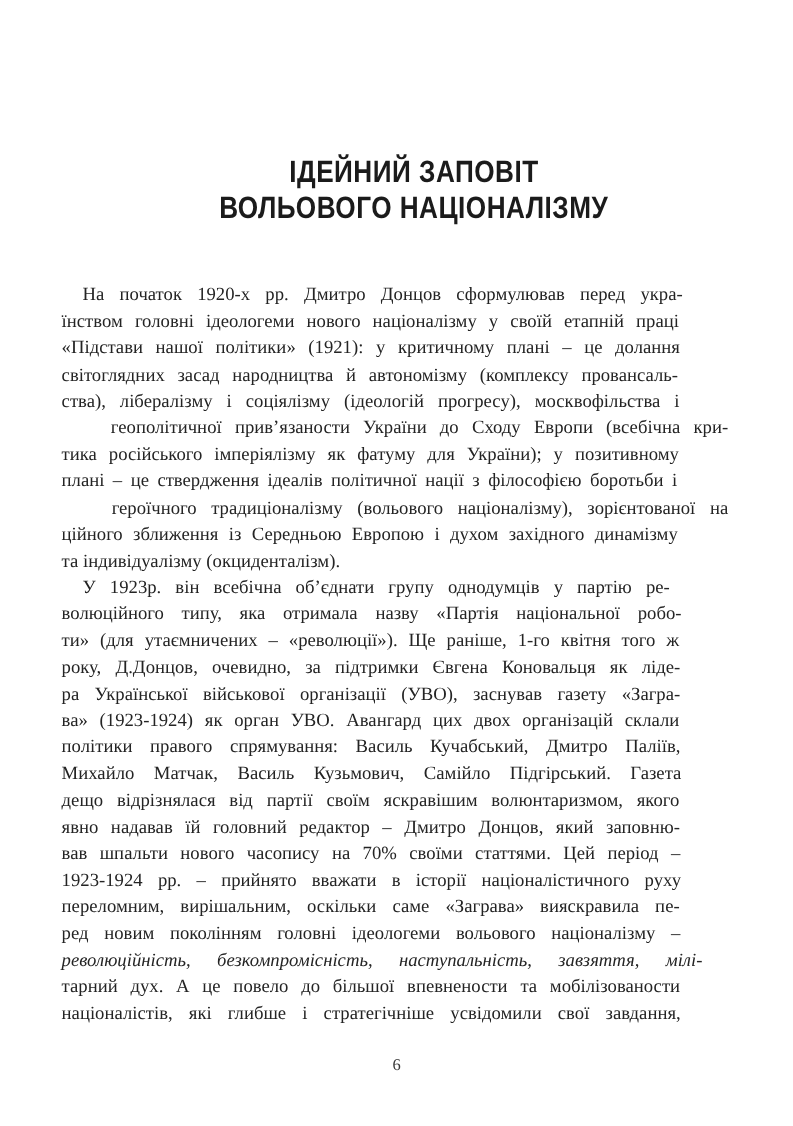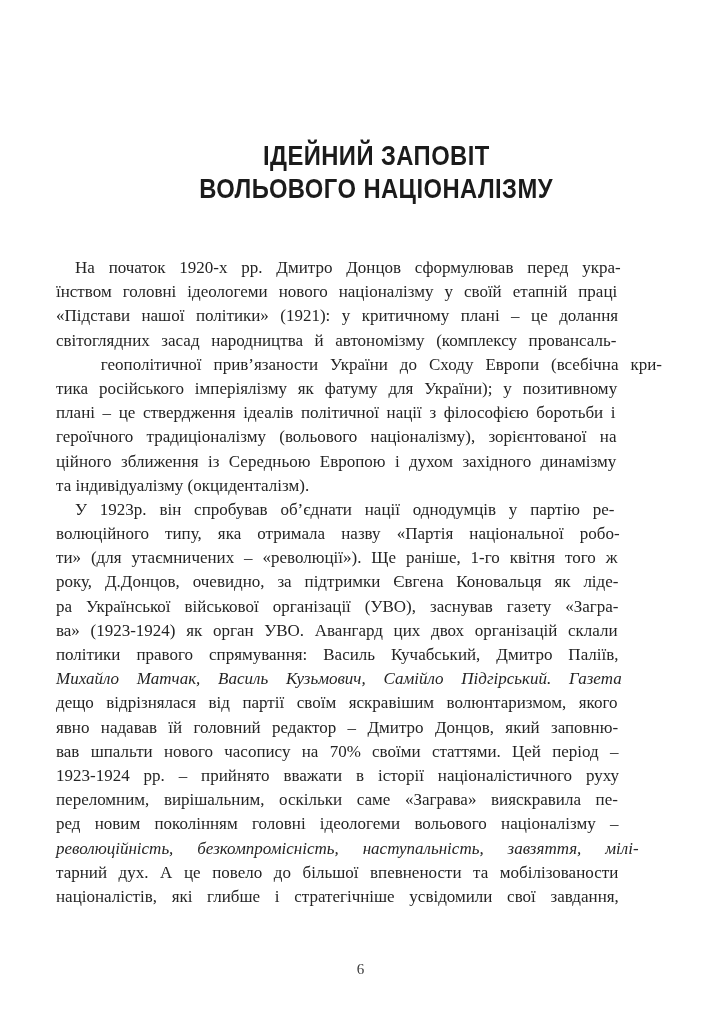--- a/index.html
+++ b/index.html
@@ -76,36 +76,37 @@
     <span class="title-line"><span class="title-scale">ІДЕЙНИЙ ЗАПОВІТ</span></span>
     <span class="title-line"><span class="title-scale">ВОЛЬОВОГО НАЦІОНАЛІЗМУ</span></span>
   </div>
 
   <div class="text-body">
       <div class="paragraph">
         <div class="line indent" style="word-spacing: 9.57px;"><span>На початок 1920-х рр. Дмитро Донцов сформулював перед укра-</span></div>
         <div class="line" style="word-spacing: 6.76px;"><span>їнством головні ідеологеми нового націоналізму у своїй етапній праці</span></div>
         <div class="line" style="word-spacing: 7.21px;"><span>«Підстави нашої політики» (1921): у критичному плані – це долання</span></div>
         <div class="line" style="word-spacing: 7.33px;"><span>світоглядних засад народництва й автономізму (комплексу провансаль-</span></div>
+        <div class="line" style="word-spacing: 8.46px;"><span>ства), лібералізму і соціялізму (ідеологій прогресу), москвофільства і</span></div>
         <div class="line" style="word-spacing: 7.76px; text-align: right;"><span>геополітичної прив’язаности України до Сходу Европи (всебічна кри-</span></div>
         <div class="line" style="word-spacing: 6.61px;"><span>тика російського імперіялізму як фатуму для України); у позитивному</span></div>
         <div class="line" style="word-spacing: 3.41px;"><span>плані – це ствердження ідеалів політичної нації з філософією боротьби і</span></div>
-        <div class="line" style="word-spacing: 9.03px;"><span>героїчного традиціоналізму (вольового націоналізму), зорієнтованої на</span></div>
+        <div class="line" style="word-spacing: 9.03px; text-align: right;"><span>героїчного традиціоналізму (вольового націоналізму), зорієнтованої на</span></div>
         <div class="line" style="word-spacing: 5.15px;"><span>ційного зближення із Середньою Европою і духом західного динамізму</span></div>
         <div class="line par-end"><span>та індивідуалізму (окциденталізм).</span></div>
       </div>
       <div class="paragraph">
-        <div class="line indent" style="word-spacing: 8.57px;"><span>У 1923р. він спробував об’єднати нації однодумців у партію ре-</span></div>
+        <div class="line indent" style="word-spacing: 8.57px;"><span>У 1923р. він всебічна об’єднати групу однодумців у партію ре-</span></div>
         <div class="line" style="word-spacing: 11.85px;"><span>волюційного типу, яка отримала назву «Партія національної робо-</span></div>
         <div class="line" style="word-spacing: 5.67px;"><span>ти» (для утаємничених – «революції»). Ще раніше, 1-го квітня того ж</span></div>
         <div class="line" style="word-spacing: 8.63px;"><span>року, Д.Донцов, очевидно, за підтримки Євгена Коновальця як ліде-</span></div>
         <div class="line" style="word-spacing: 9.71px;"><span>ра Української військової організації (УВО), заснував газету «Загра-</span></div>
         <div class="line" style="word-spacing: 6.42px;"><span>ва» (1923-1924) як орган УВО. Авангард цих двох організацій склали</span></div>
         <div class="line" style="word-spacing: 11.72px;"><span>політики правого спрямування: Василь Кучабський, Дмитро Паліїв,</span></div>
-        <div class="line" style="word-spacing: 13.48px; font-style: italic;"><span>Михайло Матчак, Василь Кузьмович, Самійло Підгірський. Газета</span></div>
+        <div class="line" style="word-spacing: 13.48px;"><span>Михайло Матчак, Василь Кузьмович, Самійло Підгірський. Газета</span></div>
         <div class="line" style="word-spacing: 8.28px;"><span>дещо відрізнялася від партії своїм яскравішим волюнтаризмом, якого</span></div>
         <div class="line" style="word-spacing: 7.1px;"><span>явно надавав їй головний редактор – Дмитро Донцов, який заповню-</span></div>
         <div class="line" style="word-spacing: 7.03px; font-family: Liberation Serif, serif;"><span>вав шпальти нового часопису на 70% своїми статтями. Цей період –</span></div>
         <div class="line" style="word-spacing: 9.65px;"><span>1923-1924 рр. – прийнято вважати в історії націоналістичного руху</span></div>
         <div class="line" style="word-spacing: 10.36px;"><span>переломним, вирішальним, оскільки саме «Заграва» вияскравила пе-</span></div>
         <div class="line" style="word-spacing: 10px;"><span>ред новим поколінням головні ідеологеми вольового націоналізму –</span></div>
         <div class="line" style="word-spacing: 19.67px; font-style: italic;"><span>революційність, безкомпромісність, наступальність, завзяття, мілі-</span></div>
         <div class="line" style="word-spacing: 7.34px;"><span>тарний дух. А це повело до більшої впевнености та мобілізованости</span></div>
         <div class="line" style="word-spacing: 10.44px;"><span>націоналістів, які глибше і стратегічніше усвідомили свої завдання,</span></div>
       </div>

